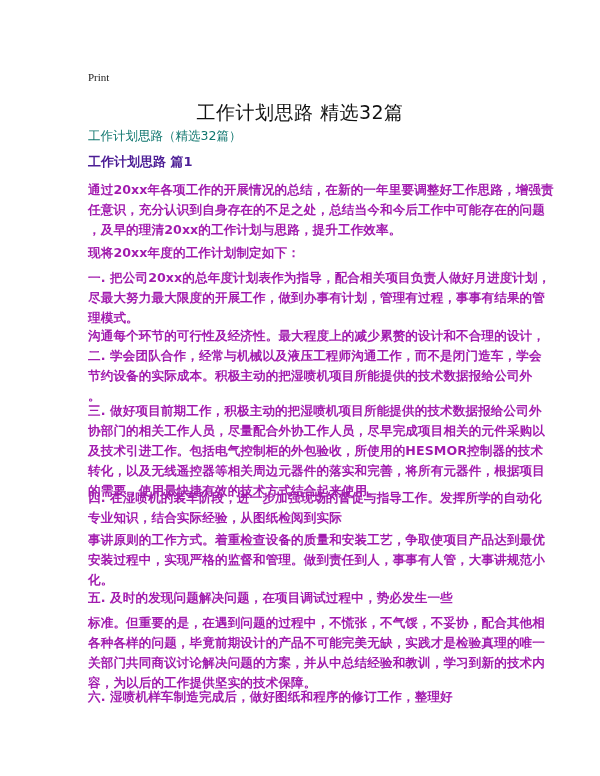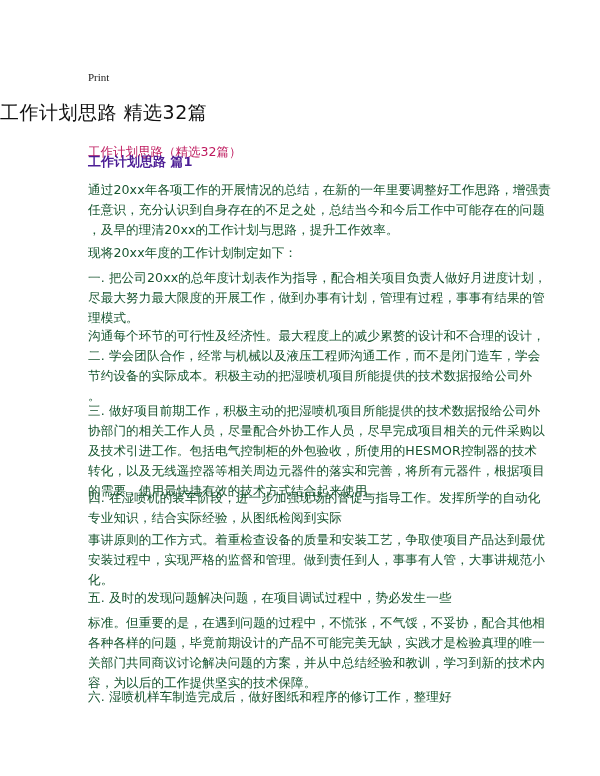--- a/index.html
+++ b/index.html
@@ -1,26 +1,26 @@
 <!DOCTYPE html>
 <html><head>
 <meta charset="utf-8">
 <style>
   html, body { margin:0; padding:0; background:#ffffff; }
   body { width:600px; height:776px; overflow:hidden; position:relative;
          font-family:"DejaVu Sans","Liberation Sans",sans-serif; color:#1a1a1a; }
   .page { position:absolute; left:0; top:0; width:600px; height:628px; }
   .print { position:absolute; left:88px; top:71px; font-family:"Liberation Serif",serif;
            font-size:11px; color:#222; }
-  .title { position:absolute; left:0; width:600px; top:100px; text-align:left;
+  .title { position:absolute; left:0; width:600px; top:100px; text-align:center;
            font-size:19px; color:#111; letter-spacing:0.5px; }
-  .subtitle { position:absolute; left:88px; top:144px; font-size:12.5px; color:#be185d; }
+  .subtitle { position:absolute; left:88px; top:128px; font-size:12.5px; color:#0f766e; }
   .h1 { position:absolute; left:88px; top:153px; font-size:13px; font-weight:bold; color:#4c1d95; }
   .para { position:absolute; left:88px; width:434px; font-size:12.6px; line-height:20px;
-          color:#14532d; letter-spacing:0.1px; }
+          color:#a21caf; letter-spacing:0.1px;font-weight:bold; }
   .para span { display:block; white-space:nowrap; }
 </style>
 </head>
 <body>
 
 <div class="page">
   <div class="print">Print</div>
   <div class="title">工作计划思路 精选32篇</div>
   <div class="subtitle">工作计划思路（精选32篇）</div>
   <div class="h1">工作计划思路 篇1</div>

